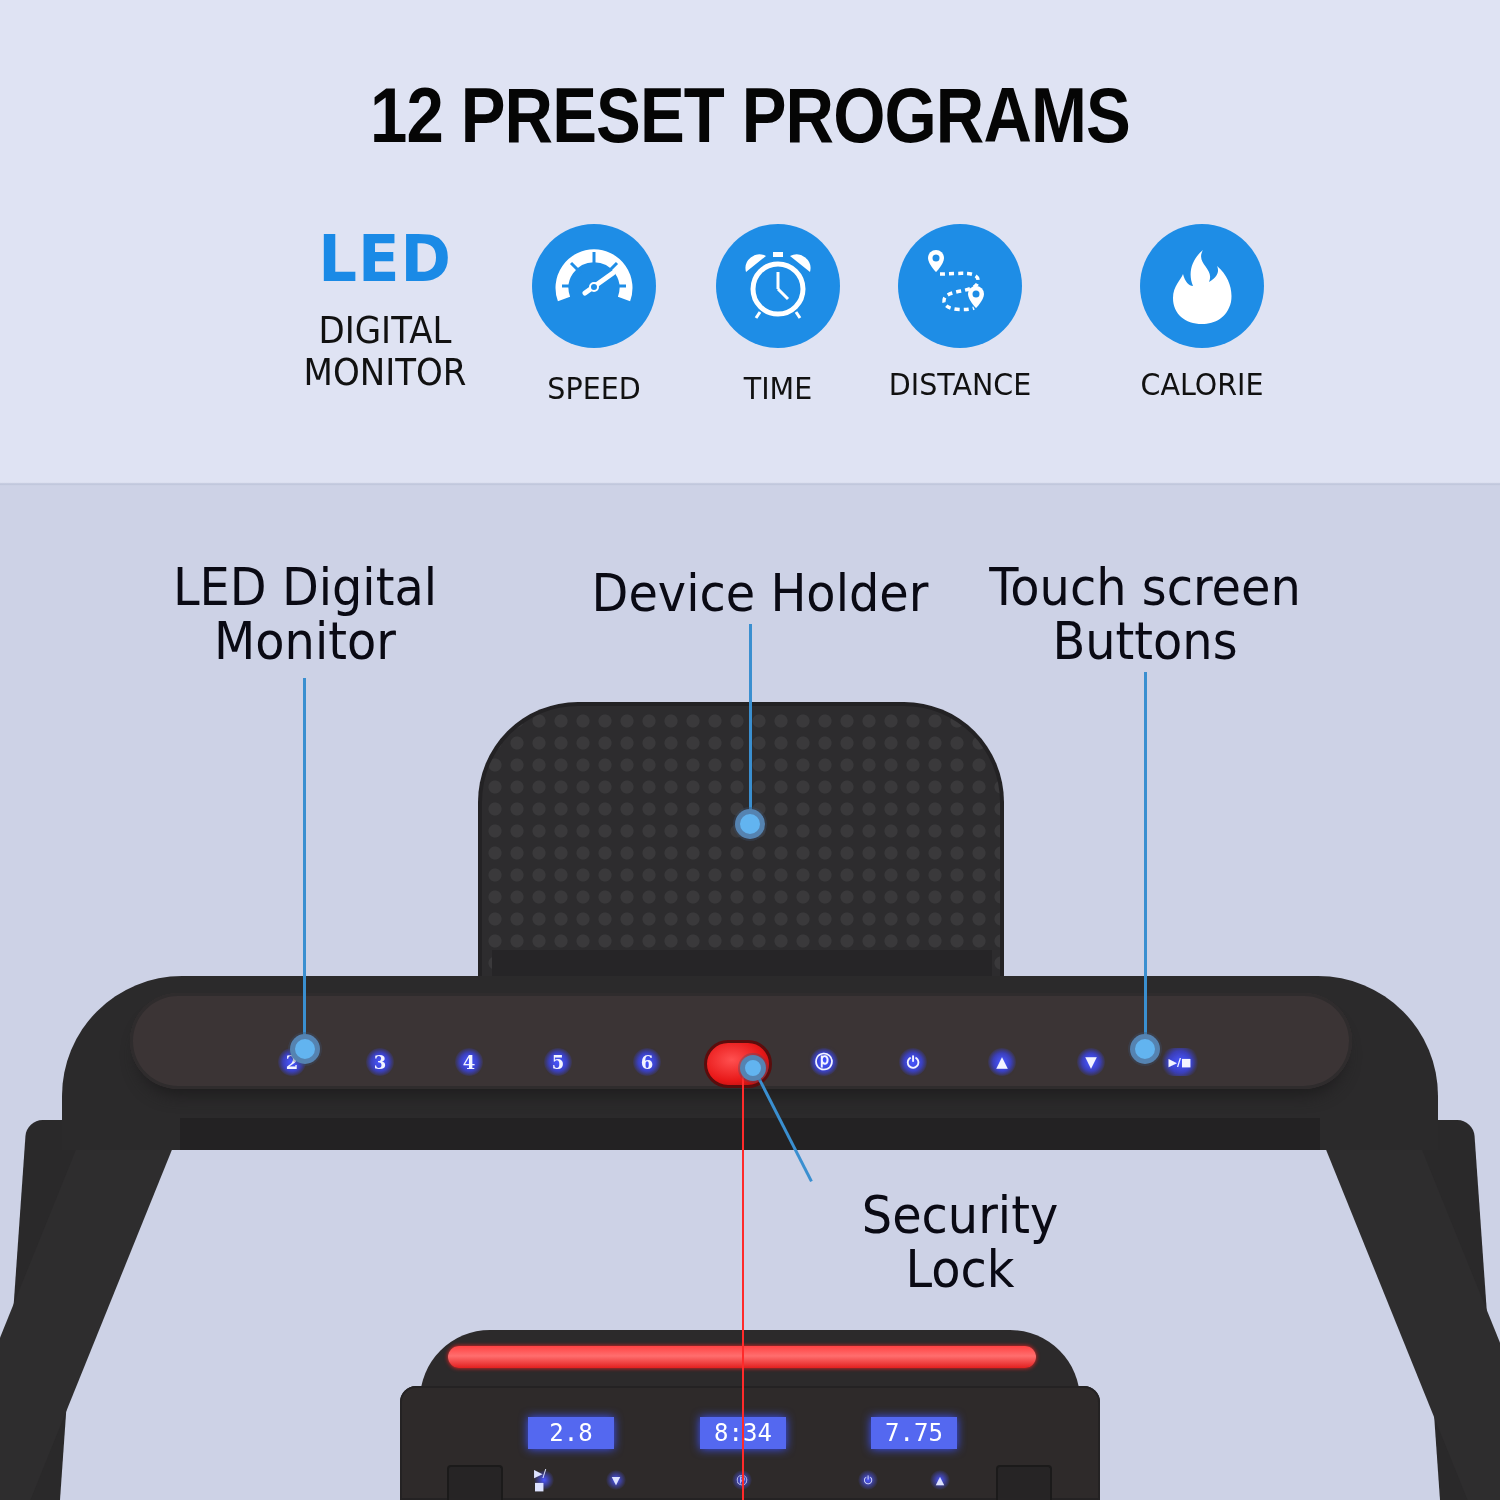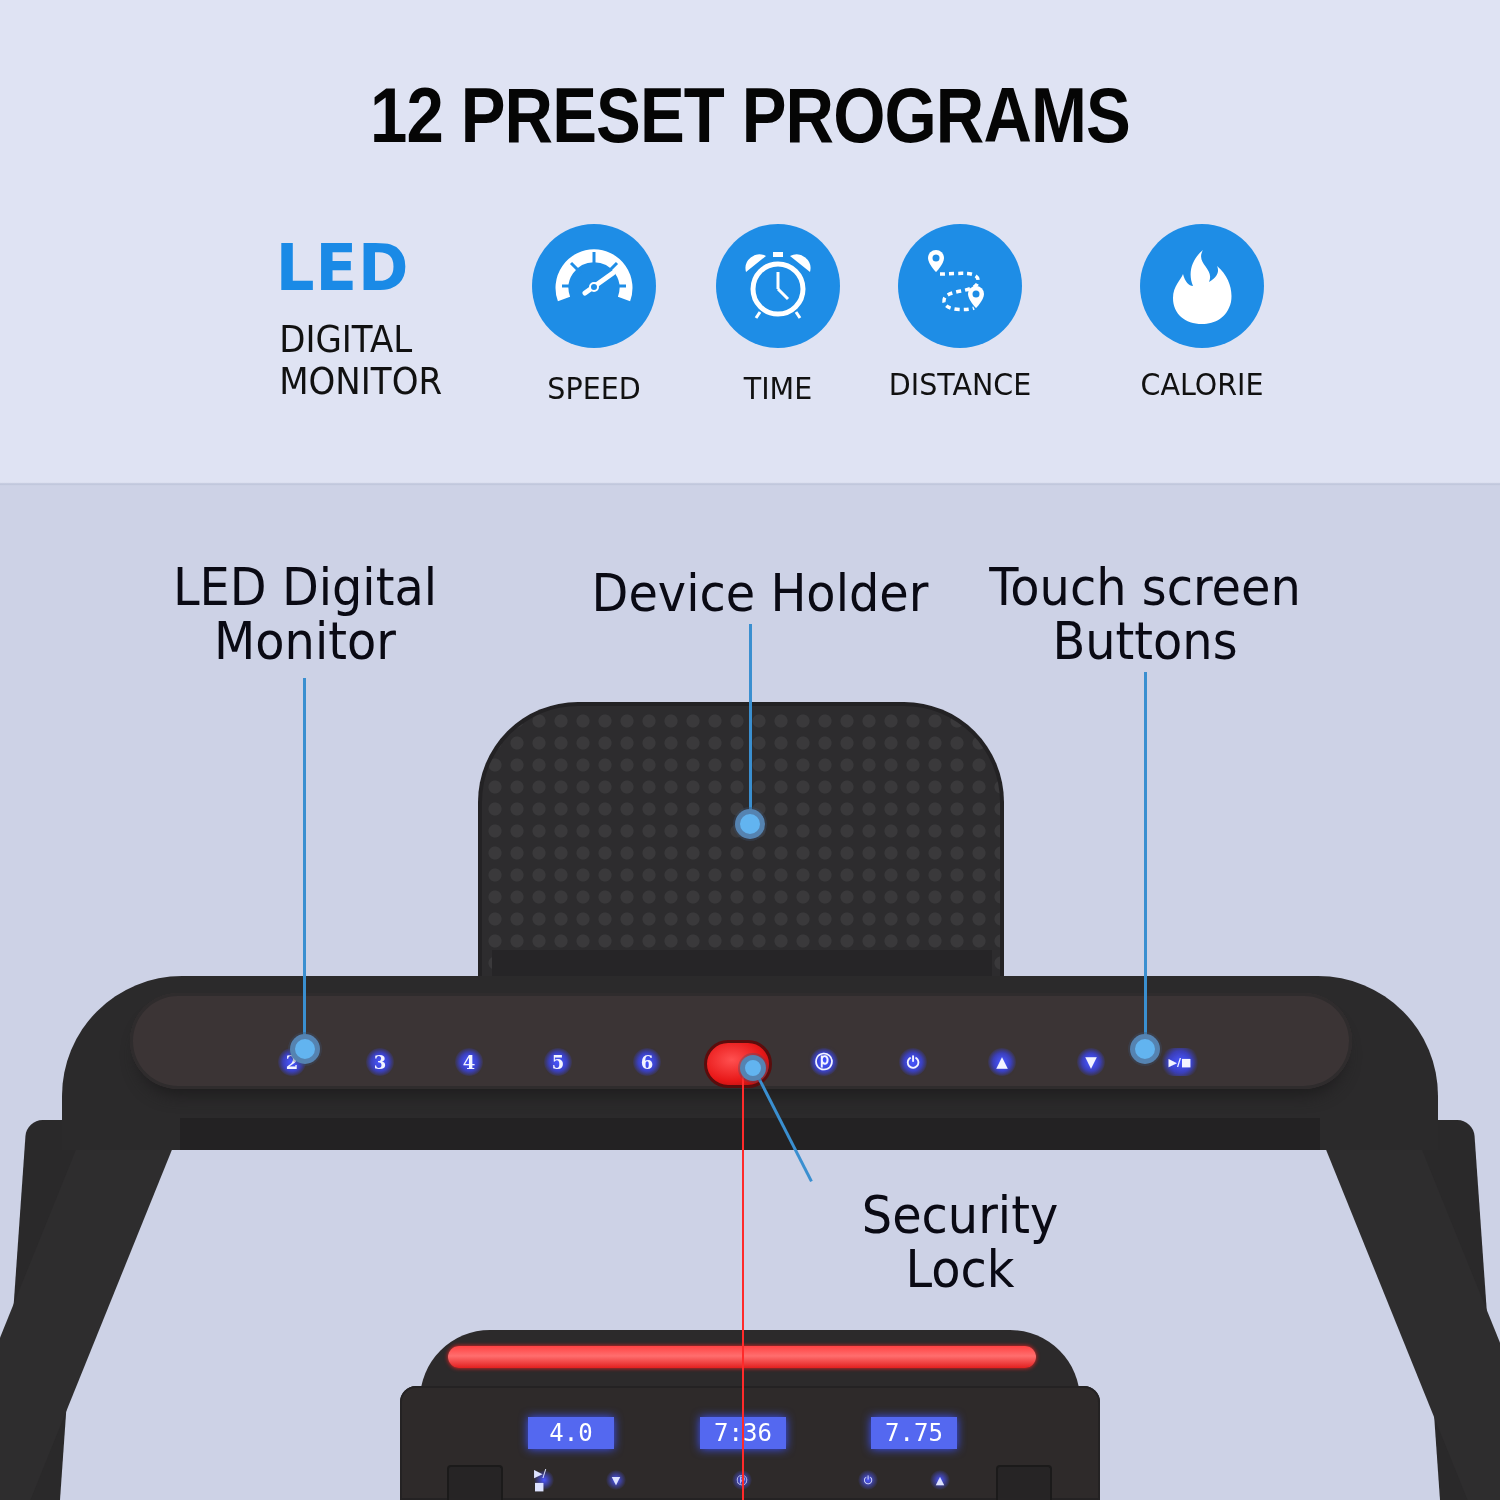--- a/index.html
+++ b/index.html
@@ -8,21 +8,21 @@
 
   .top-band { position: absolute; left: 0; top: 0; width: 1500px; height: 483px; background: #dfe3f3; }
   .band-divider { position: absolute; left: 0; top: 482px; width: 1500px; height: 4px;
     background: linear-gradient(#e6e9f7, #bcc3d9 50%, #d0d5e8); }
   .bottom-band { position: absolute; left: 0; top: 486px; width: 1500px; height: 1014px; background: #cdd2e6; }
 
   .headline { position: absolute; left: 0; top: 70px; width: 1500px; text-align: center;
     font-family: "Liberation Sans", sans-serif; font-weight: 700; font-size: 78px; letter-spacing: -1px;
     color: #050505; transform: scaleX(0.86); transform-origin: center; }
 
-  .led-block { position: absolute; left: 270px; top: 231px; width: 230px; text-align: left; }
+  .led-block { position: absolute; left: 270px; top: 222px; width: 230px; text-align: center; }
   .led-word { display: block; font-family: "DejaVu Sans", sans-serif; font-weight: 700; font-size: 64px;
     color: #1a8ae6; letter-spacing: 1px; transform: scaleX(0.95); }
   .led-sub { display: block; font-size: 37px; color: #111; line-height: 42px; margin-top: 14px;
     transform: scaleX(0.92); }
 
   .feature { position: absolute; top: 224px; width: 180px; text-align: center; }
   .feature .disc { width: 124px; height: 124px; border-radius: 50%; background: #1e8de6;
     margin: 0 auto; display: flex; align-items: center; justify-content: center; }
   .feature .label { display: block; font-size: 31px; color: #111; margin-top: 22px; transform: scaleX(0.92); }
 
@@ -185,22 +185,22 @@
 <div class="btn" style="left:899px;font-family:'DejaVu Sans',sans-serif;font-size:16px">⏻</div>
 <div class="btn" style="left:988px;font-family:'DejaVu Sans',sans-serif;font-size:15px">▲</div>
 <div class="btn" style="left:1077px;font-family:'DejaVu Sans',sans-serif;font-size:15px">▼</div>
 <div class="btn" style="left:1160px;width:40px;border-radius:14px;font-family:'DejaVu Sans',sans-serif;font-size:11px">▶/■</div>
 
 <div class="lower-console"></div>
 <div class="red-strip"></div>
 <div class="lower-inset"></div>
 <div class="side-slot" style="left:447px"></div>
 <div class="side-slot" style="left:996px"></div>
-<div class="lcd" style="left:528px">4.0</div>
-<div class="lcd" style="left:700px">7:36</div>
+<div class="lcd" style="left:528px">2.8</div>
+<div class="lcd" style="left:700px">8:34</div>
 <div class="lcd" style="left:871px">7.75</div>
 <div class="mini-btn" style="left:534px">▶/■</div>
 <div class="mini-btn" style="left:606px">▼</div>
 <div class="mini-btn" style="left:732px">ⓟ</div>
 <div class="mini-btn" style="left:858px">⏻</div>
 <div class="mini-btn" style="left:930px">▲</div>
 
 <div class="red-laser"></div>
 
 <div class="leader" style="left:303px;top:678px;height:364px"></div>

